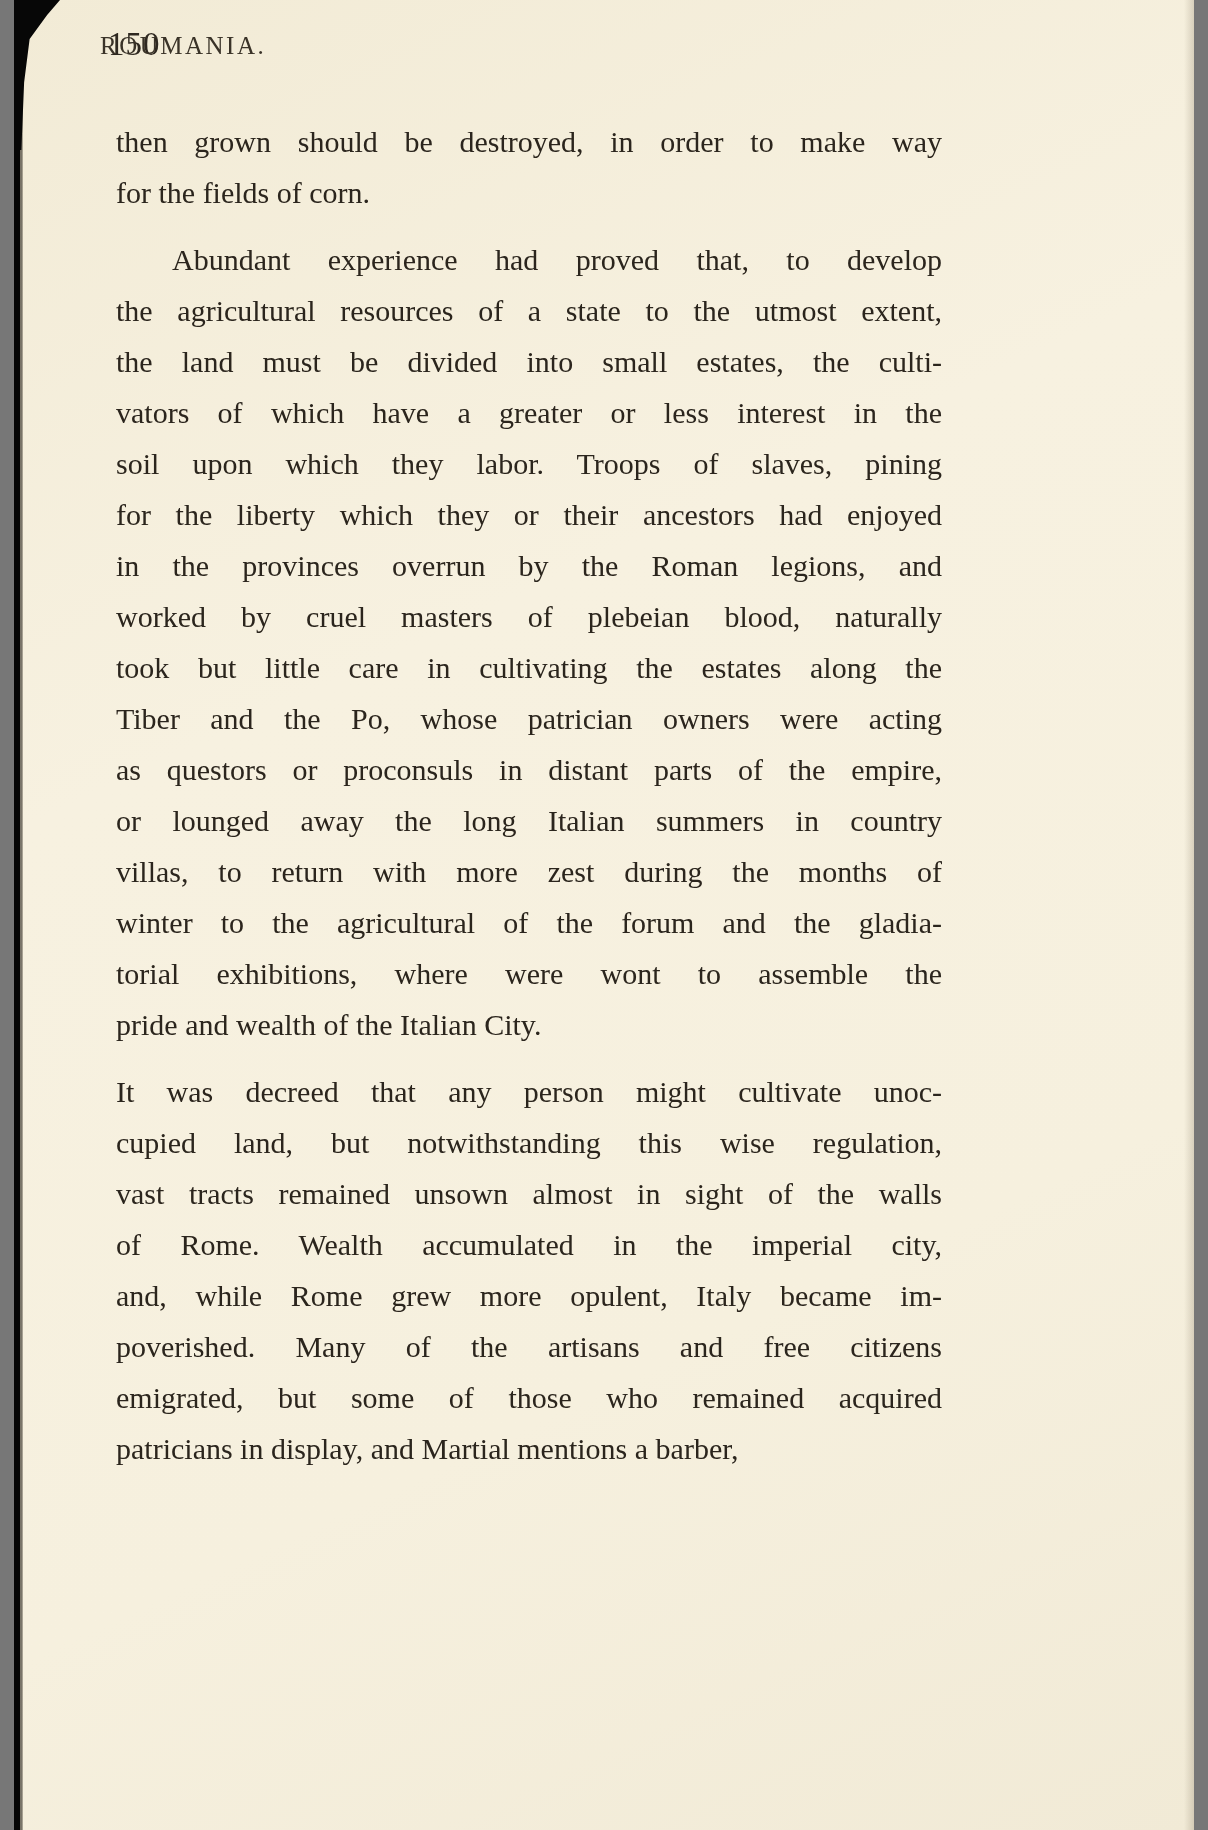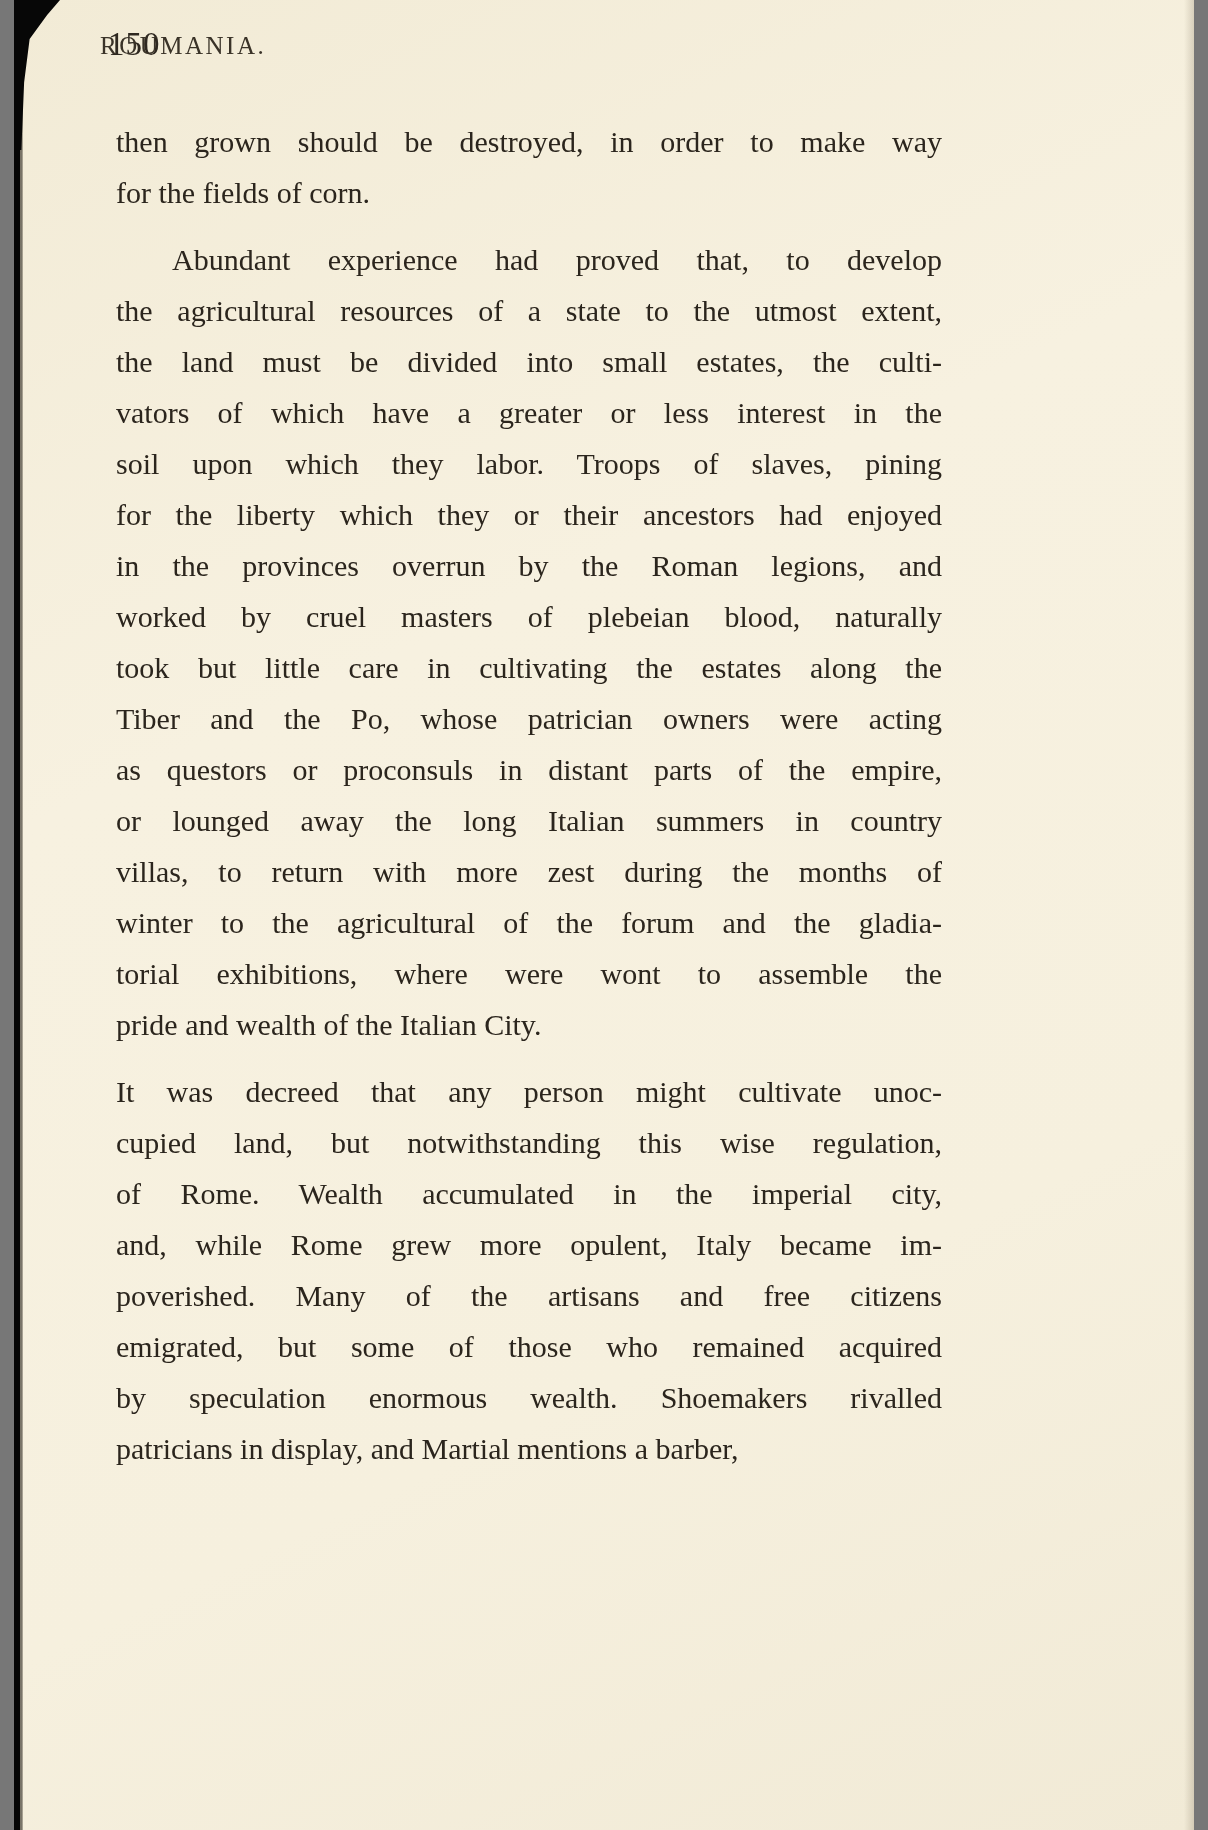--- a/index.html
+++ b/index.html
@@ -117,21 +117,21 @@
         <div class="line">as questors or proconsuls in distant parts of the empire,</div>
         <div class="line">or lounged away the long Italian summers in country</div>
         <div class="line">villas, to return with more zest during the months of</div>
         <div class="line">winter to the agricultural of the forum and the gladia-</div>
         <div class="line">torial exhibitions, where were wont to assemble the</div>
         <div class="line last">pride and wealth of the Italian City.</div>
       </div>
       <div class="paragraph">
         <div class="line">It was decreed that any person might cultivate unoc-</div>
         <div class="line">cupied land, but notwithstanding this wise regulation,</div>
+        <div class="line">vast tracts remained unsown almost in sight of the walls</div>
         <div class="line">of Rome.  Wealth accumulated in the imperial city,</div>
         <div class="line">and, while Rome grew more opulent, Italy became im-</div>
         <div class="line">poverished.  Many of the artisans and free citizens</div>
         <div class="line">emigrated, but some of those who remained acquired</div>
-        <div class="line">by speculation enormous wealth.  Shoemakers rivalled</div>
         <div class="line last">patricians in display, and Martial mentions a barber,</div>
       </div>
     </div>
 </div>
 
 </body></html>

